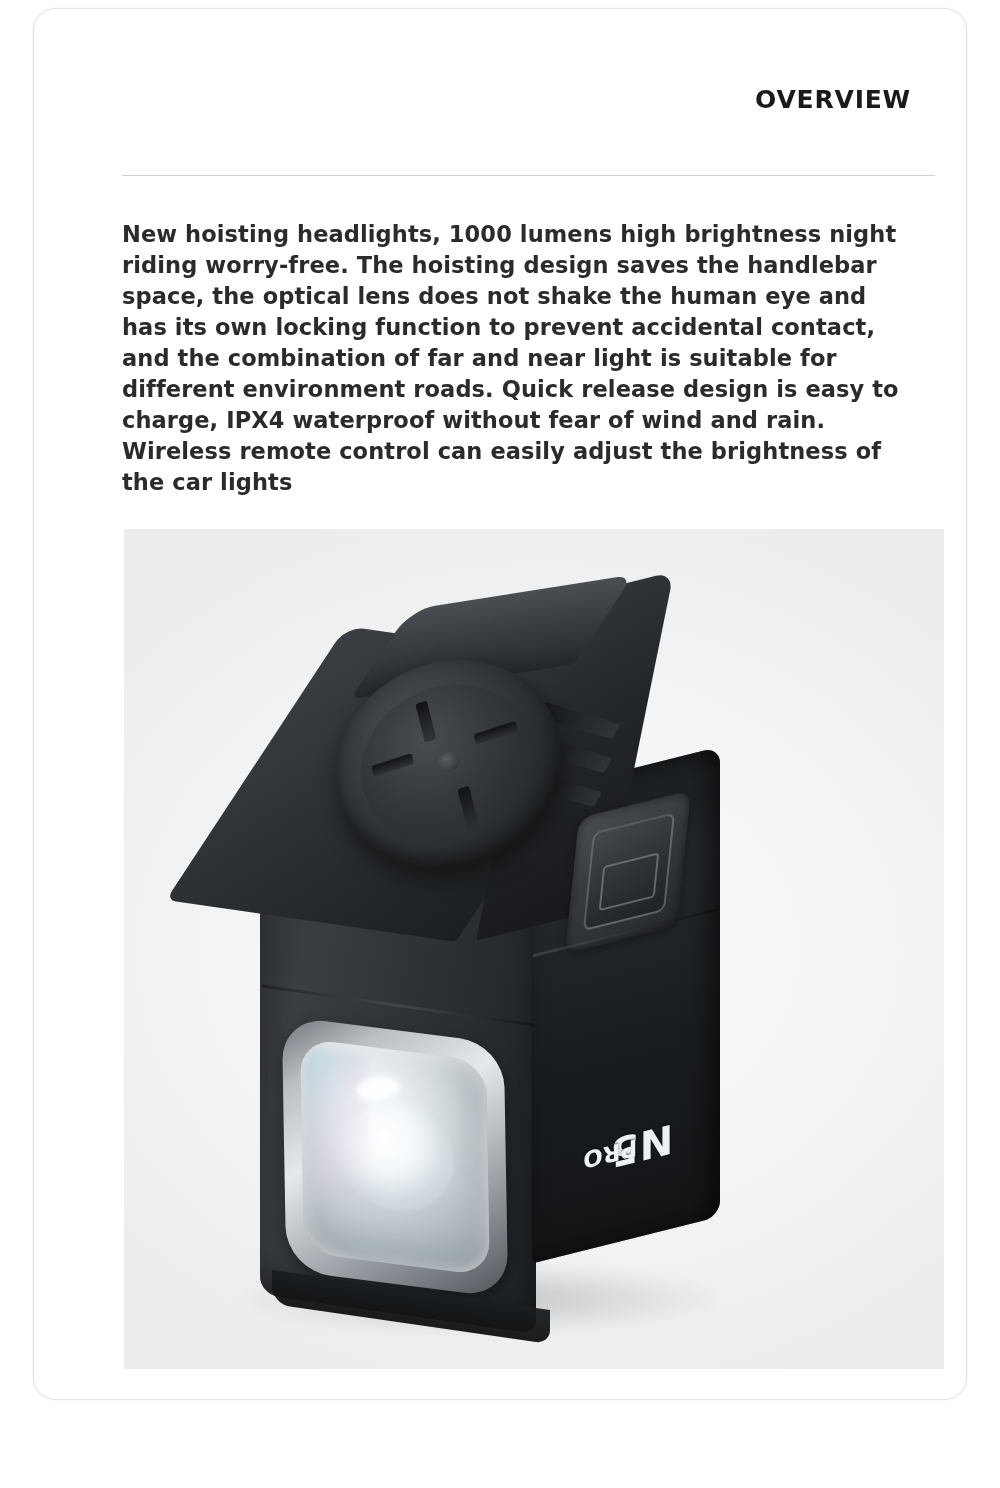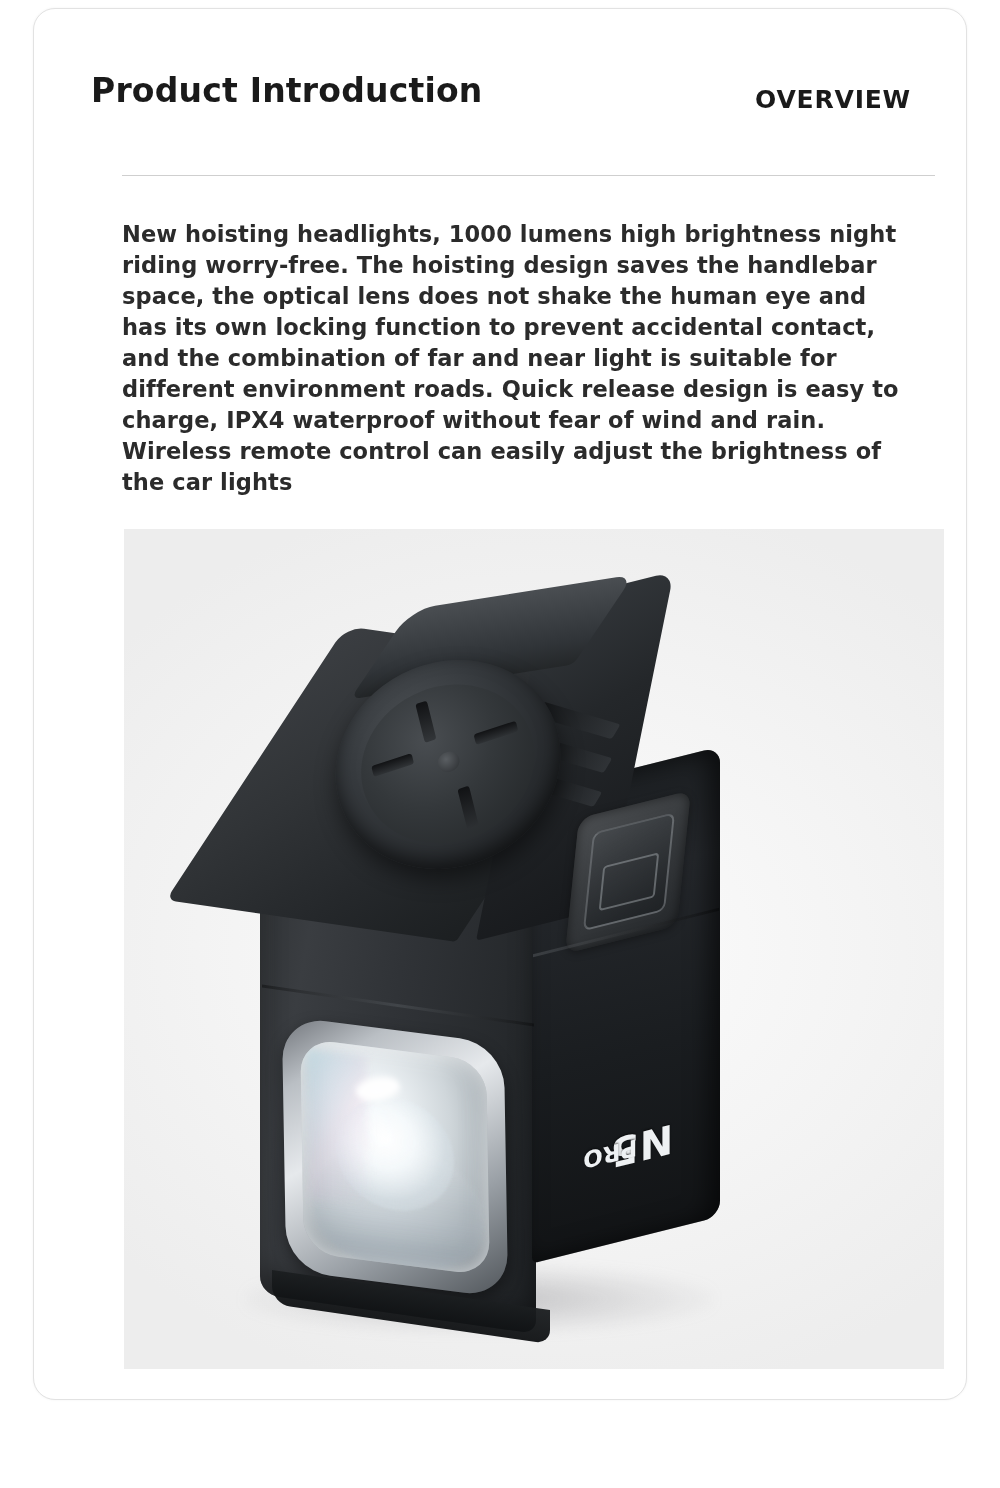--- a/index.html
+++ b/index.html
@@ -379,21 +379,20 @@
     opacity: .95;
   }
 </style>
 </head>
 <body>
 
 <div class="page">
   <div class="card">
 
     <div class="header">
-      <div class="title">Product Introduction</div>
       <div class="overview">OVERVIEW</div>
     </div>
 
     <div class="rule"></div>
 
     <div class="body-text">New hoisting headlights, 1000 lumens high brightness night riding worry-free. The hoisting design saves the handlebar space, the optical lens does not shake the human eye and has its own locking function to prevent accidental contact, and the combination of far and near light is suitable for different environment roads. Quick release design is easy to charge, IPX4 waterproof without fear of wind and rain. Wireless remote control can easily adjust the brightness of the car lights</div>
 
     <div class="photo">
       <div class="photo-bg"></div>
       <div class="ground-shadow"></div>

